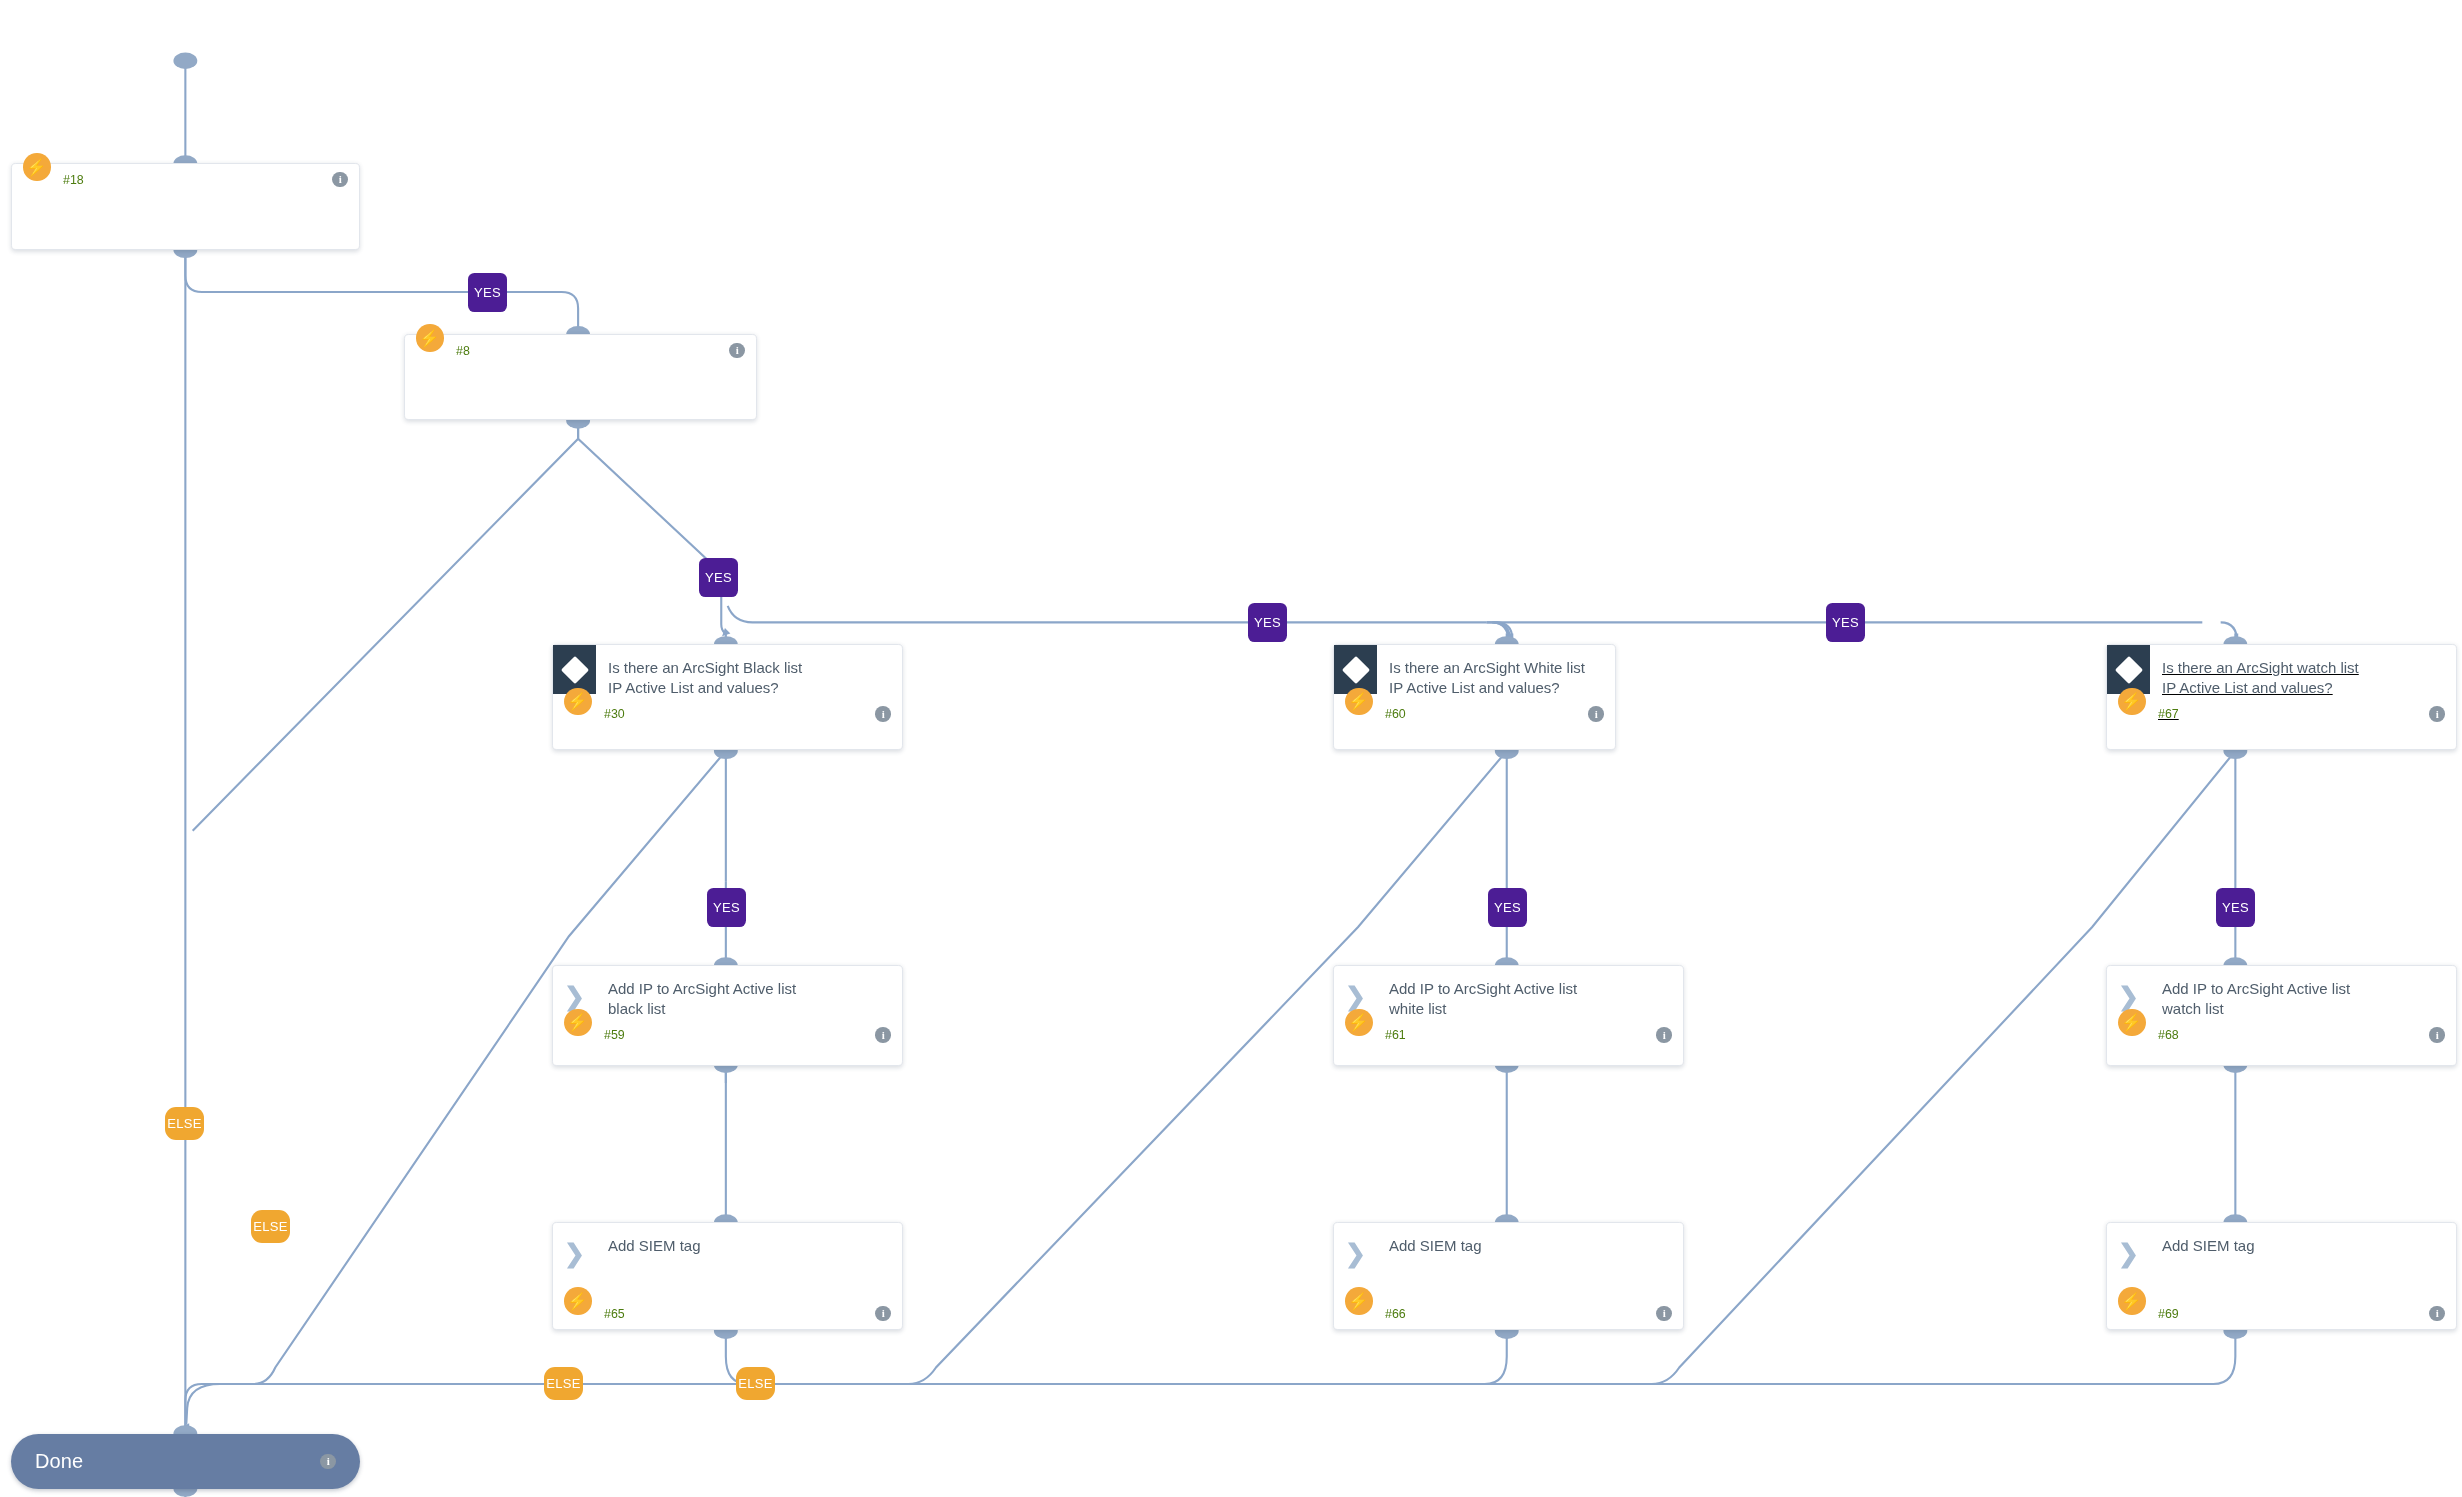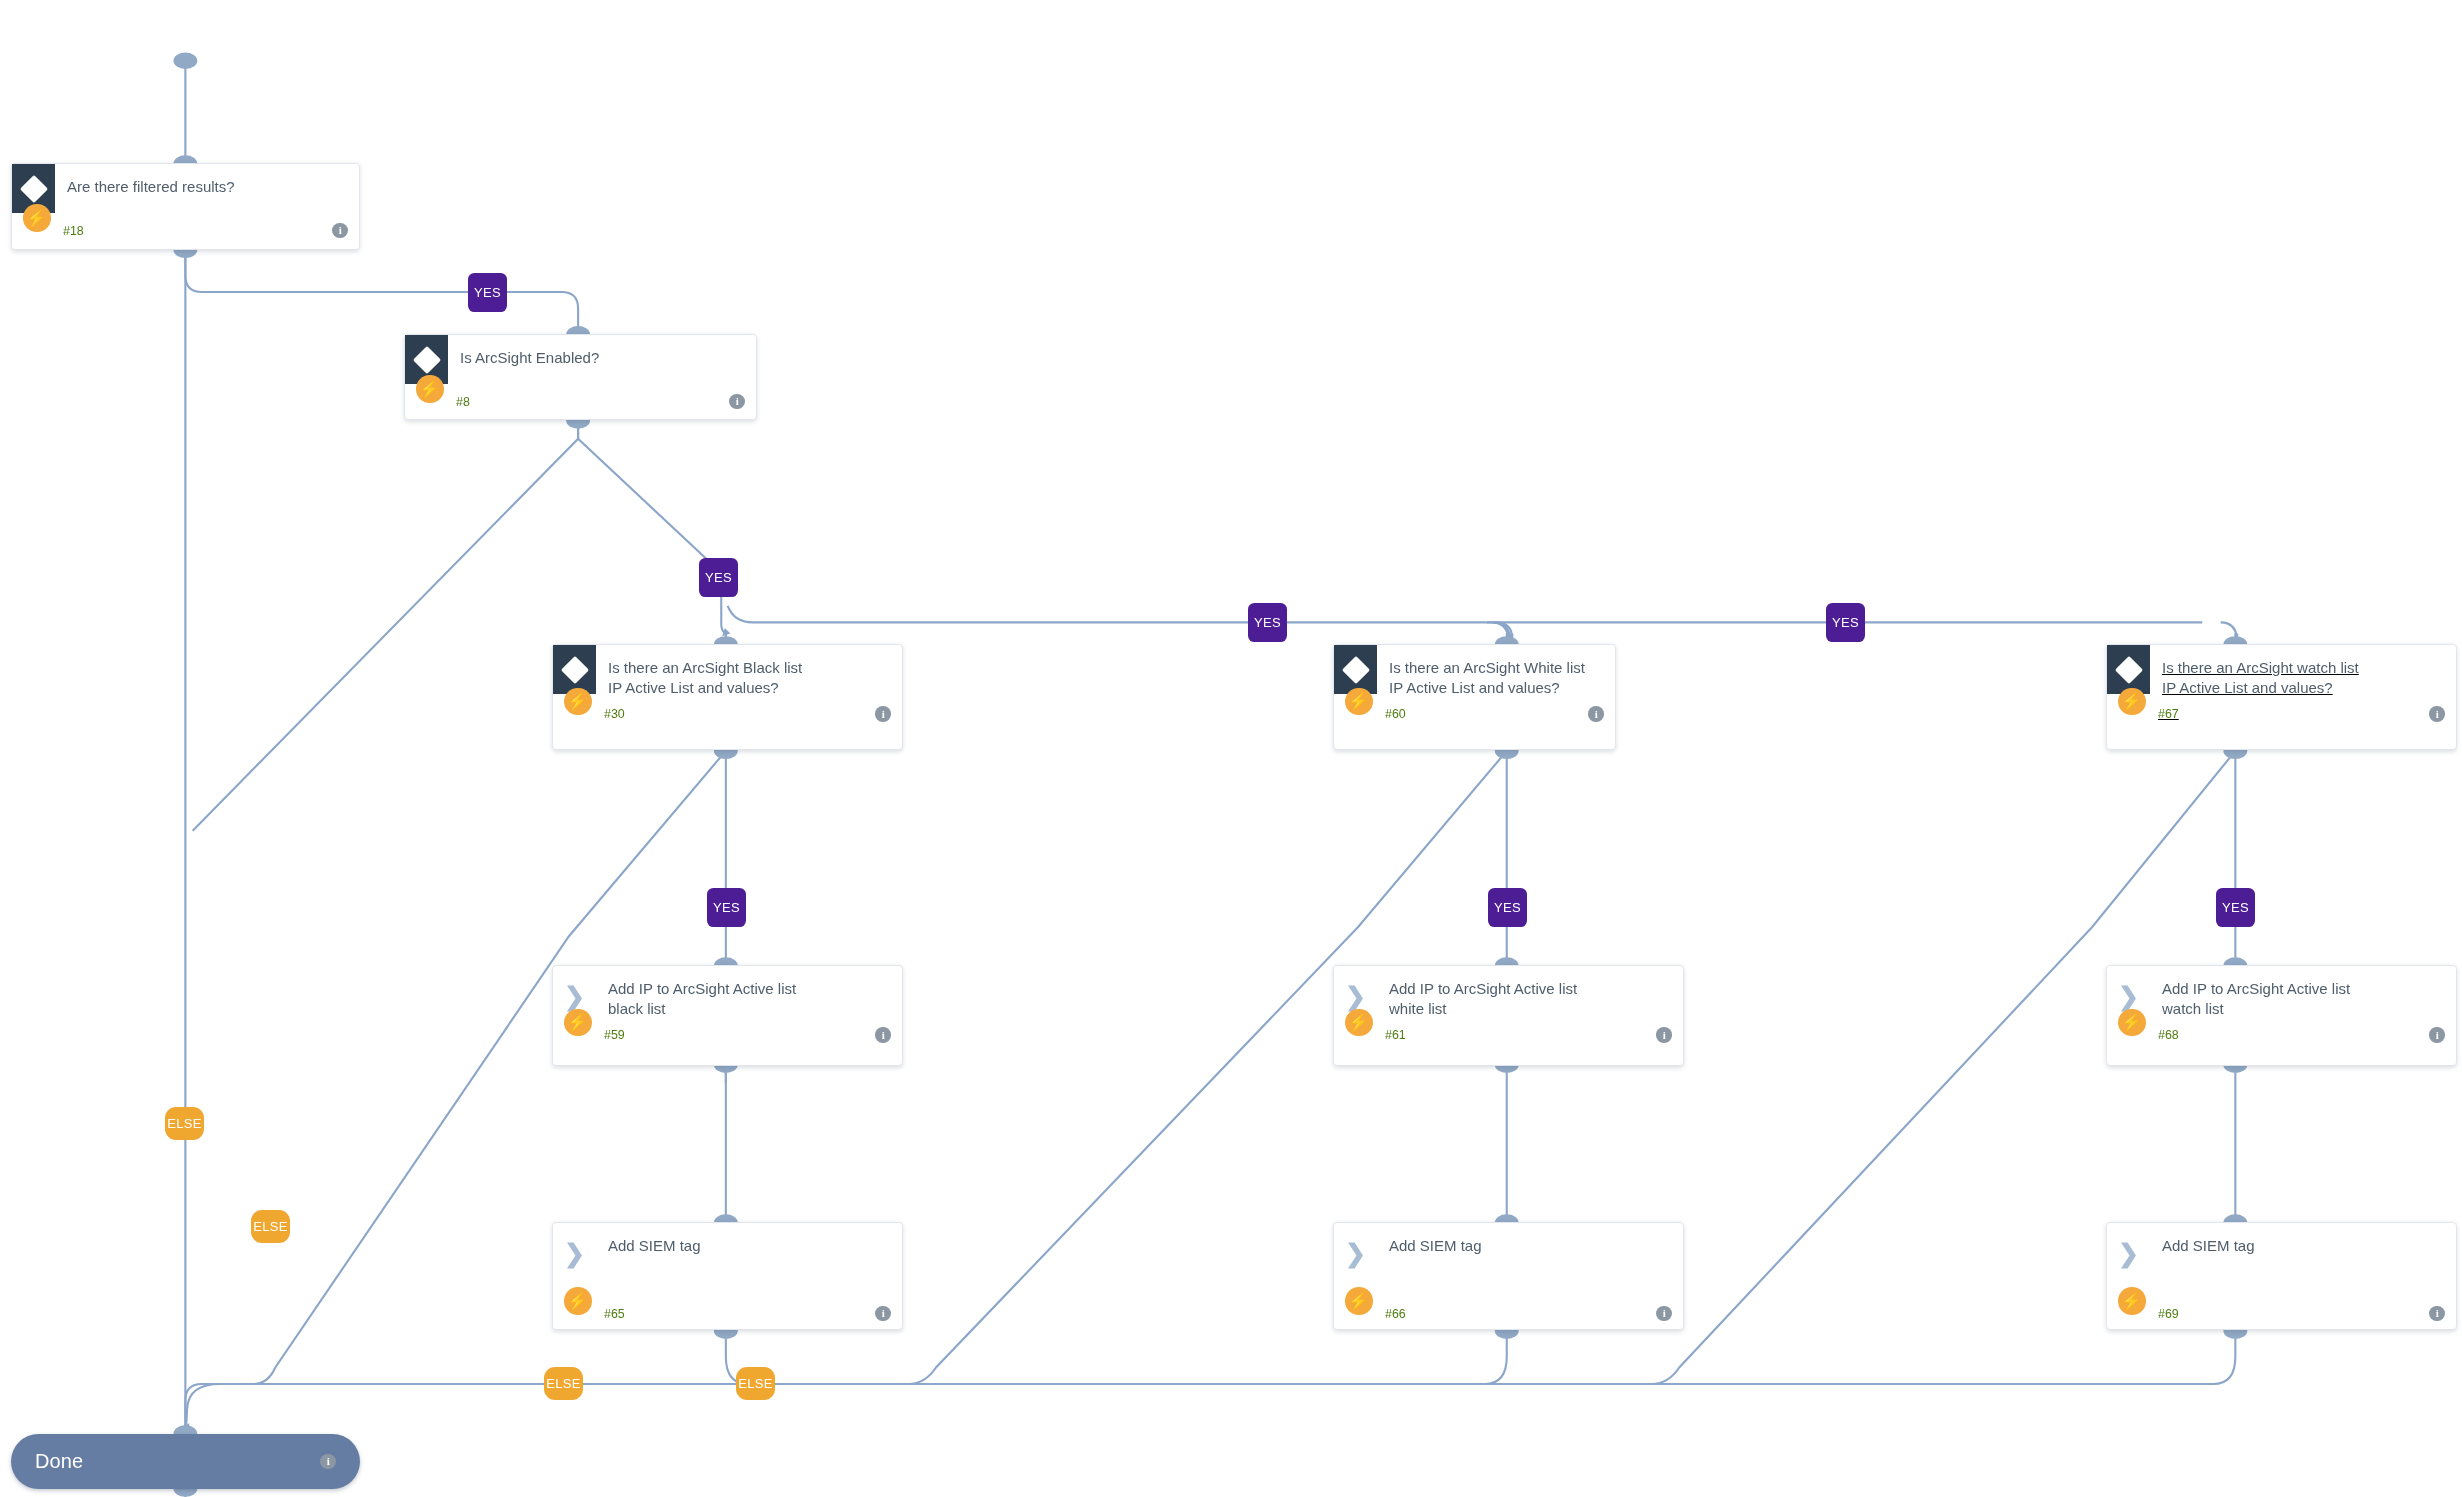--- a/index.html
+++ b/index.html
@@ -243,40 +243,28 @@
       <ellipse cx="2436" cy="1160" rx="13" ry="9"></ellipse>
       <ellipse cx="2436" cy="1332" rx="13" ry="9"></ellipse>
       <ellipse cx="2436" cy="1450" rx="13" ry="9"></ellipse>
       <ellipse cx="202" cy="1562" rx="13" ry="9"></ellipse>
       <ellipse cx="202" cy="1622" rx="13" ry="9"></ellipse>
     </g>
   </svg>
 
 
   <div class="card" style="left:11px; top:163px; width:349px; height:87px;">
-    <div class="card-head">
-      <div class="type-box">
-        <div class="diamond-ic"></div>
-      </div>
-      <div class="card-title">Are there filtered results?</div>
-    </div>
     <div class="card-foot">
       <div class="bolt">⚡</div>
       <span class="card-num">#18</span>
       <span class="info-ic">i</span>
     </div>
   </div>
 
   <div class="card" style="left:404px; top:334px; width:353px; height:86px;">
-    <div class="card-head">
-      <div class="type-box">
-        <div class="diamond-ic"></div>
-      </div>
-      <div class="card-title">Is ArcSight Enabled?</div>
-    </div>
     <div class="card-foot">
       <div class="bolt">⚡</div>
       <span class="card-num">#8</span>
       <span class="info-ic">i</span>
     </div>
   </div>
 
   <div class="card" style="left:552px; top:644px; width:351px; height:106px;">
     <div class="card-head">
       <div class="type-box">

